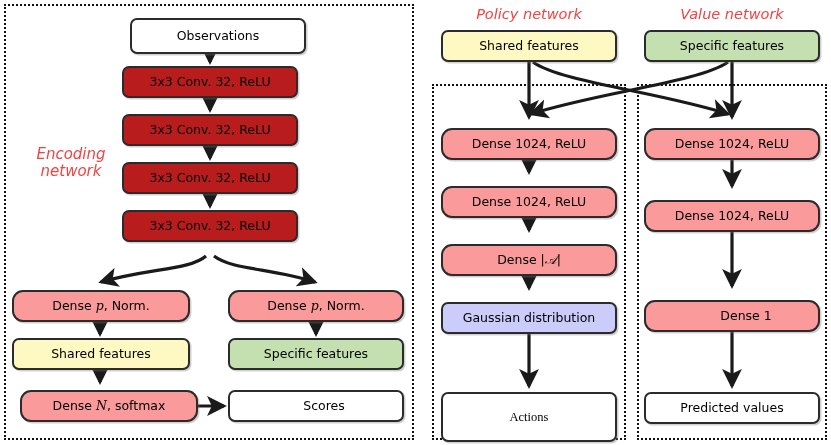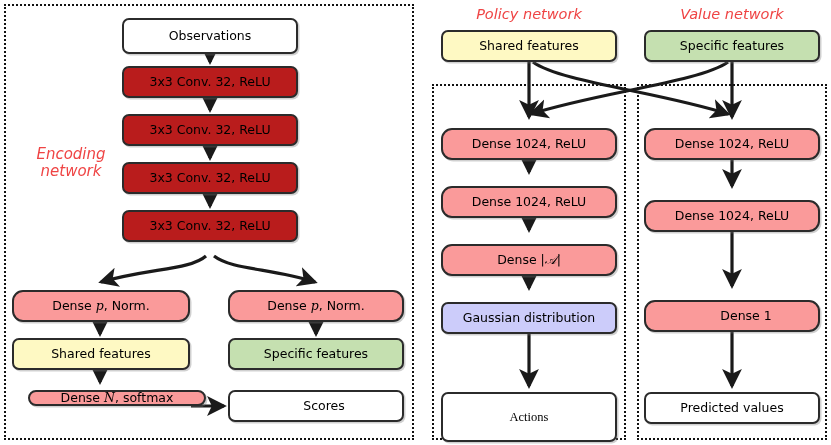--- a/index.html
+++ b/index.html
@@ -99,42 +99,42 @@
 
       <line x1="732" y1="62" x2="732" y2="117"></line>
 
       <path d="M728,62 C700,82 600,92 531,114"></path>
     </g>
   </svg>
 
   <div class="label label-enc" style="left:22px;top:110px;width:98px;margin-top:36px;">Encoding
 network</div>
 
-  <div class="node n-white" style="left:122px;top:18px;width:176px;height:36px;">Observations</div>
+  <div class="node n-white" style="left:130px;top:18px;width:176px;height:36px;">Observations</div>
 
   <div class="node n-blue" style="left:122px;top:66px;width:176px;height:32px;">3x3 Conv. 32, ReLU</div>
 
   <div class="node n-blue" style="left:122px;top:114px;width:176px;height:32px;">3x3 Conv. 32, ReLU</div>
 
   <div class="node n-blue" style="left:122px;top:162px;width:176px;height:32px;">3x3 Conv. 32, ReLU</div>
 
   <div class="node n-blue" style="left:122px;top:210px;width:176px;height:32px;">3x3 Conv. 32, ReLU</div>
 
   <div class="node n-red" style="left:12px;top:290px;width:178px;height:32px;">
     <span>Dense&nbsp;<span class="mi">p</span>, Norm.</span>
   </div>
   <div class="node n-red" style="left:228px;top:290px;width:176px;height:32px;">
     <span>Dense&nbsp;<span class="mi">p</span>, Norm.</span>
   </div>
 
   <div class="node n-yellow" style="left:12px;top:338px;width:178px;height:32px;">Shared features</div>
 
   <div class="node n-green" style="left:228px;top:338px;width:176px;height:32px;">Specific features</div>
 
-  <div class="node n-red" style="left:28px;top:390px;width:178px;height:16px;">
+  <div class="node n-red" style="left:20px;top:390px;width:178px;height:32px;">
     <span>Dense&nbsp;<span class="mi">N</span>, softmax</span>
   </div>
 
   <div class="node n-white" style="left:228px;top:390px;width:176px;height:32px;padding-left:16px;">Scores</div>
 
   <div class="label" style="left:439px;top:6px;width:180px;">Policy network</div>
 
   <div class="node n-yellow" style="left:441px;top:30px;width:176px;height:32px;">Shared features</div>
 
   <div class="node n-red" style="left:441px;top:128px;width:176px;height:32px;">Dense 1024, ReLU</div>

